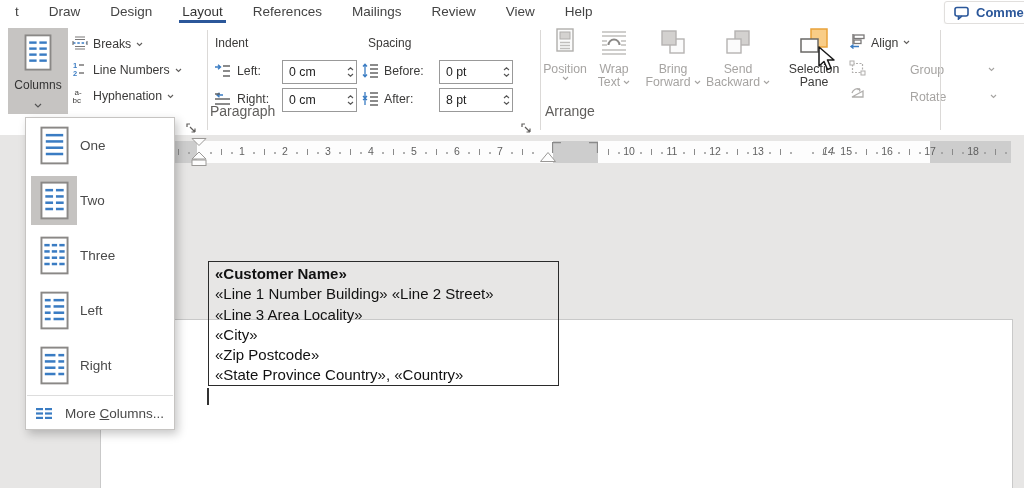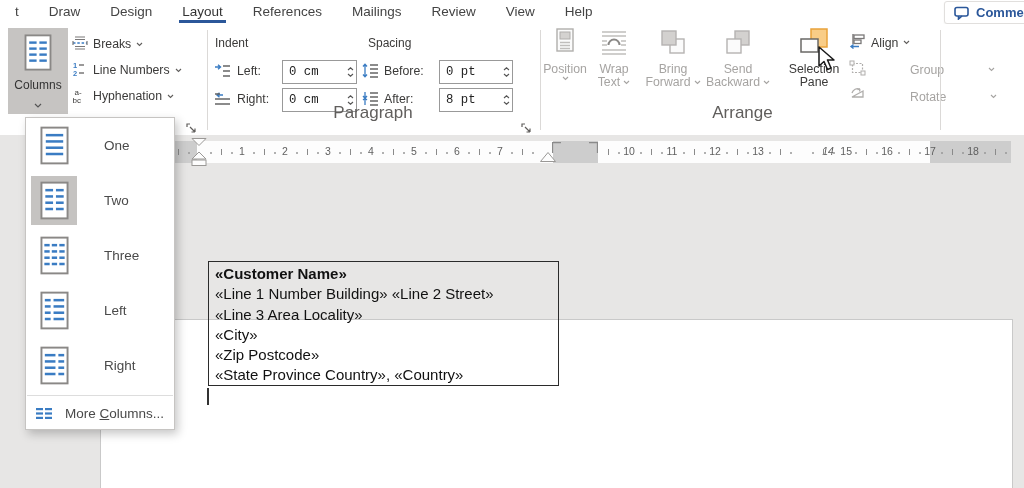--- a/index.html
+++ b/index.html
@@ -13,38 +13,38 @@
   .tab{padding:3px 15px 4px 15px;font-size:13.5px;color:#444;position:relative;cursor:default;}
   .tab.active{color:#333;}
   .tab.active::after{content:"";position:absolute;left:12px;right:12px;bottom:0;height:3px;background:var(--accent);}
   #comments-btn{position:absolute;left:944px;top:1px;height:21px;display:flex;align-items:center;gap:6px;
       padding:0 9px;background:#fff;border:1px solid #e1dfdd;border-radius:3px;box-shadow:0 1px 2px rgba(0,0,0,.06);
       font-size:13px;font-weight:bold;color:var(--accent);white-space:nowrap;}
 
   
   #ribbon{position:absolute;left:0;top:24px;width:1024px;height:111px;background:#fff;border-bottom:1px solid #e1dfdd;}
   .vsep{position:absolute;top:6px;height:100px;width:1px;background:#dbd9d7;}
-  .grp-label{position:absolute;top:79px;font-size:17px;color:#605e5c;text-align:center;}
+  .grp-label{position:absolute;top:79px;font-size:14px;color:#605e5c;text-align:left;}
   .launcher{position:absolute;top:96px;width:12px;height:12px;color:#605e5c;}
 
   #columns-btn{position:absolute;left:8px;top:4px;width:60px;height:86px;background:#c6c4c2;
       display:flex;flex-direction:column;align-items:center;cursor:default;}
   #columns-btn .big-icon{margin-top:6px;}
   #columns-btn .lbl{font-size:12px;color:#333;margin-top:3px;}
   #columns-btn .chev{margin-top:2px;color:#555;}
 
   .small-btn{position:absolute;left:72px;height:20px;display:flex;align-items:center;gap:5px;
       font-size:12.3px;color:#3b3a39;white-space:nowrap;cursor:default;}
   .chevron{display:inline-block;line-height:0;color:#605e5c;}
 
   .pg-hdr{position:absolute;font-size:12px;color:#3b3a39;}
   .pg-row{position:absolute;height:22px;display:flex;align-items:center;font-size:12.3px;color:#3b3a39;}
   .spinbox{position:absolute;height:22px;background:#fff;border:1px solid #999;display:flex;align-items:center;}
   .spinbox input{border:none;outline:none;width:100%;height:18px;font-size:12.3px;color:#222;
-      padding:0 0 0 6px;font-family:Liberation Mono, monospace;background:transparent;}
+      padding:0 0 0 6px;font-family:Liberation Sans, sans-serif;background:transparent;}
   .spin{width:13px;height:20px;display:flex;flex-direction:column;align-items:center;justify-content:center;gap:2px;color:#555;}
   .spin svg{display:block;}
 
   .arr-btn{position:absolute;top:4px;display:flex;flex-direction:column;align-items:center;font-size:12.3px;
       color:#3b3a39;text-align:center;cursor:default;}
   .arr-btn.disabled{color:#a6a4a2;}
   .arr-btn .l1{margin-top:4px;line-height:13px;}
   .arr-btn .l2{line-height:13px;display:flex;align-items:center;gap:3px;justify-content:center;}
   .side-btn{position:absolute;display:flex;align-items:center;gap:5px;font-size:12.3px;color:#3b3a39;white-space:nowrap;}
   .side-btn.disabled{color:#a6a4a2;gap:44px;}
@@ -66,21 +66,21 @@
   .merge-line{font-size:15px;line-height:20.3px;color:#111;white-space:nowrap;}
   .merge-line.bold{font-weight:bold;}
   #caret{position:absolute;left:207px;top:388px;width:1.5px;height:17px;background:#333;z-index:3;}
 
   
   #columns-menu{position:absolute;left:25px;top:117px;width:150px;height:313px;background:#fff;
       border:1px solid #c6c4c2;box-shadow:3px 4px 9px rgba(0,0,0,.22);z-index:10;box-sizing:border-box;}
   .menu-item{position:relative;height:55px;display:flex;align-items:center;cursor:default;}
   .mi-iconwrap{width:46px;height:49px;margin-left:5px;display:flex;align-items:center;justify-content:center;}
   .menu-item.selected .mi-iconwrap{background:#c5c3c1;}
-  .mi-label{position:absolute;left:54px;font-size:13.5px;color:#4a4a4a;margin-left:24px;}
+  .mi-label{position:absolute;left:54px;font-size:13.5px;color:#4a4a4a;}
   #menu-sep{height:1px;background:#ddd;margin:2px 1px;}
   #more-columns{height:30px;display:flex;align-items:center;cursor:default;}
   #more-columns .mc-icon{margin-left:9px;line-height:0;}
   #more-columns .mc-label{margin-left:12px;font-size:13.5px;color:#4a4a4a;}
   .u{text-decoration:underline;}
 
   #mouse-cursor{position:absolute;left:817px;top:46px;z-index:30;}
 </style>
 </head>
 <body>

